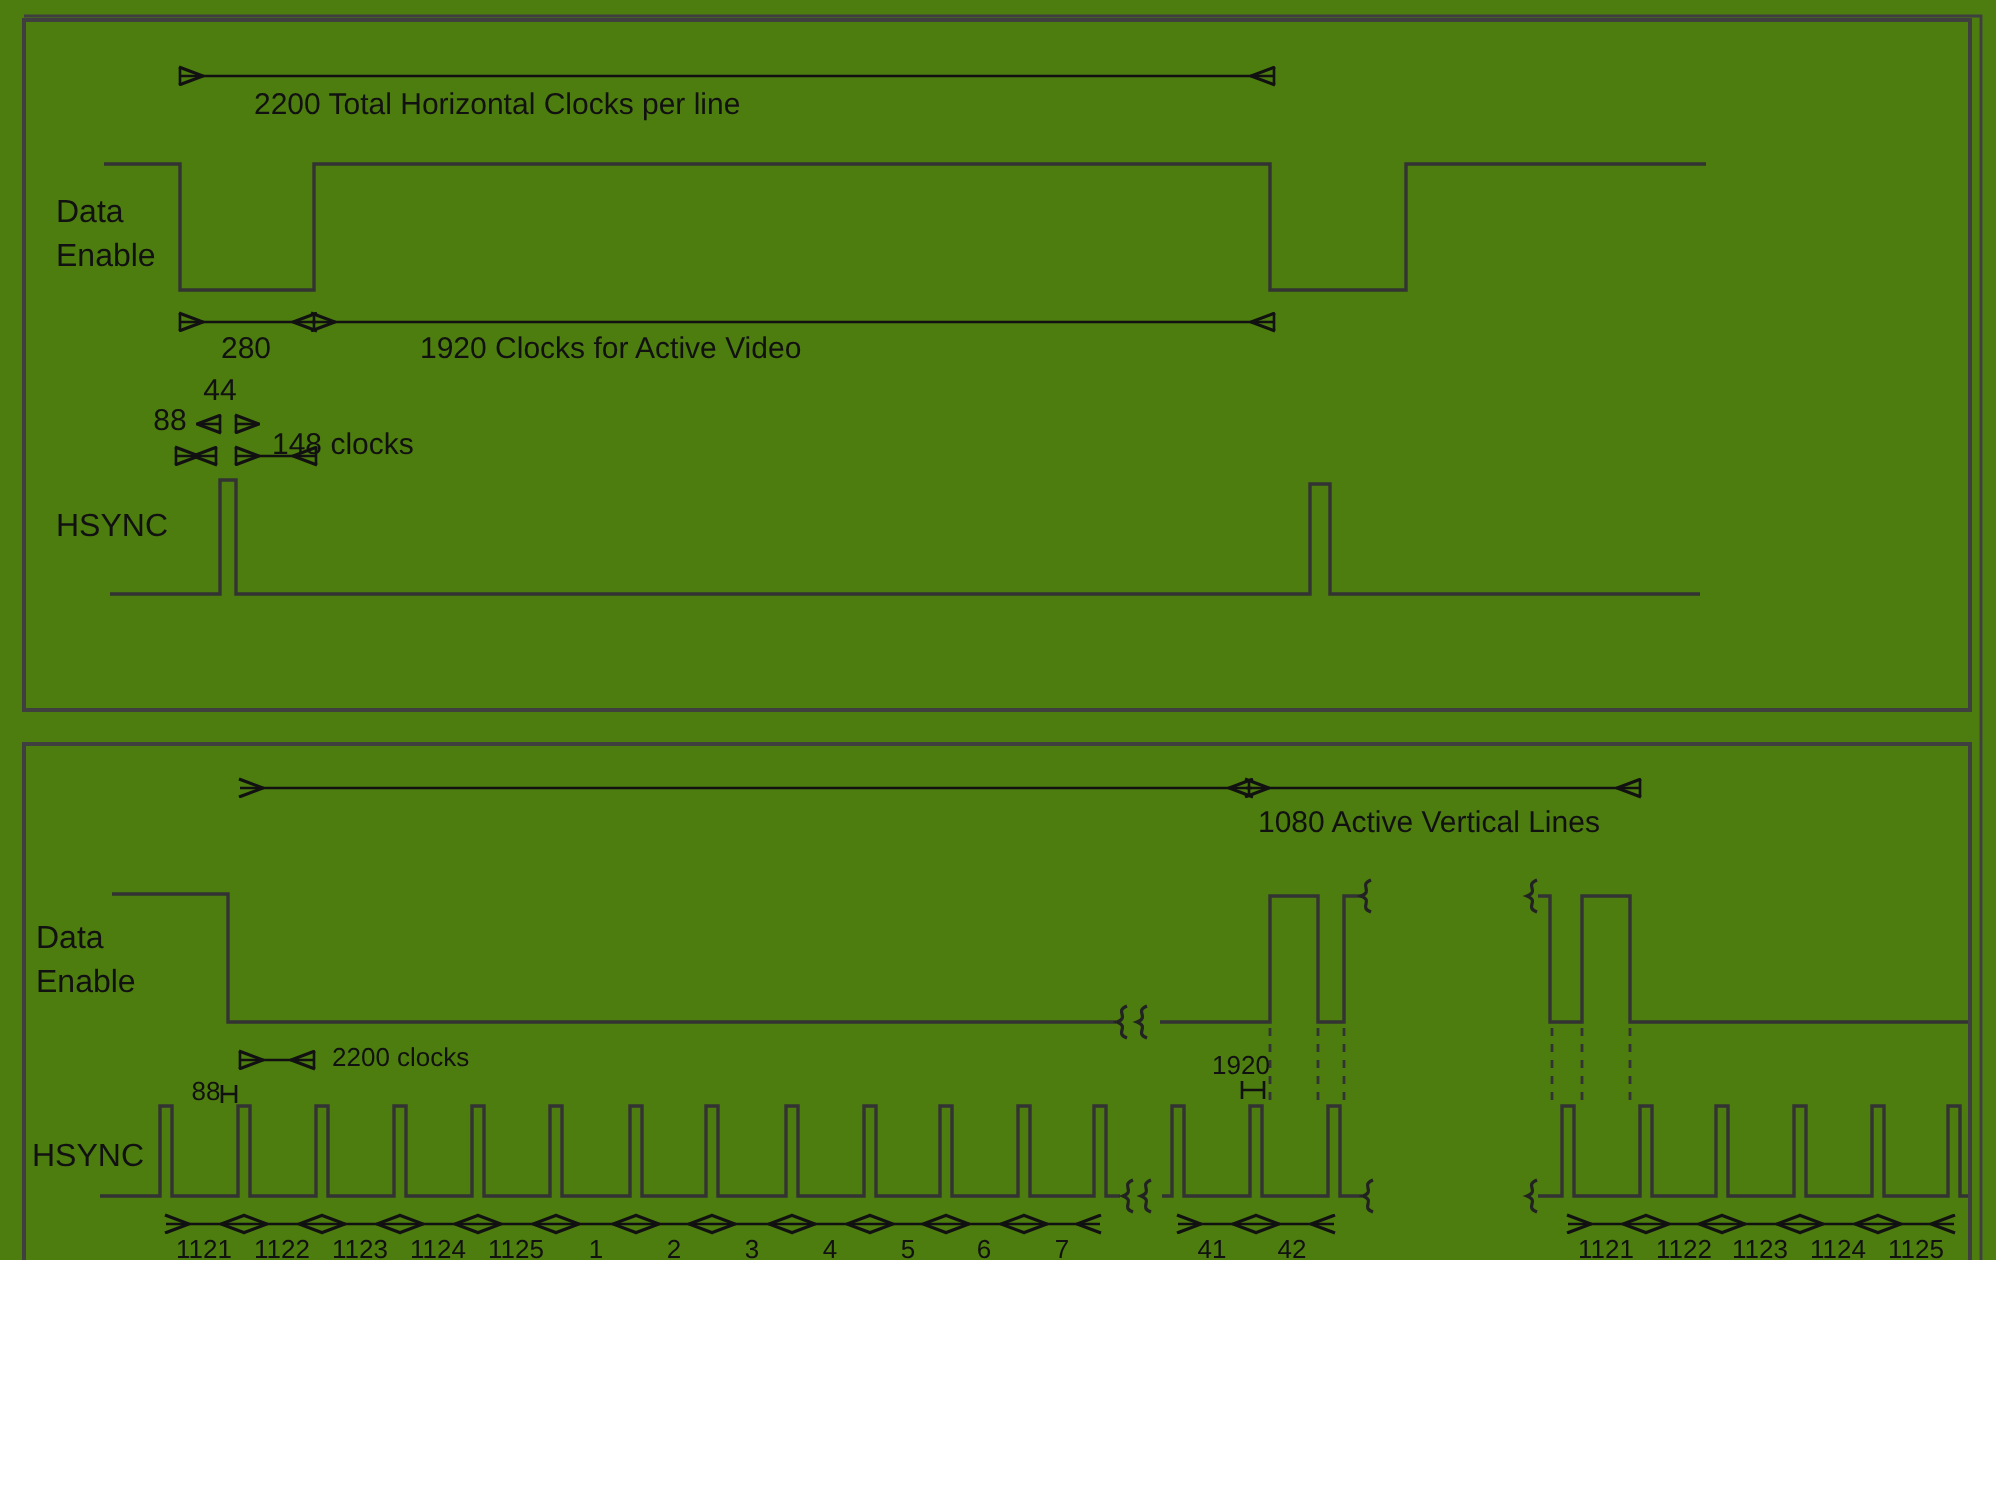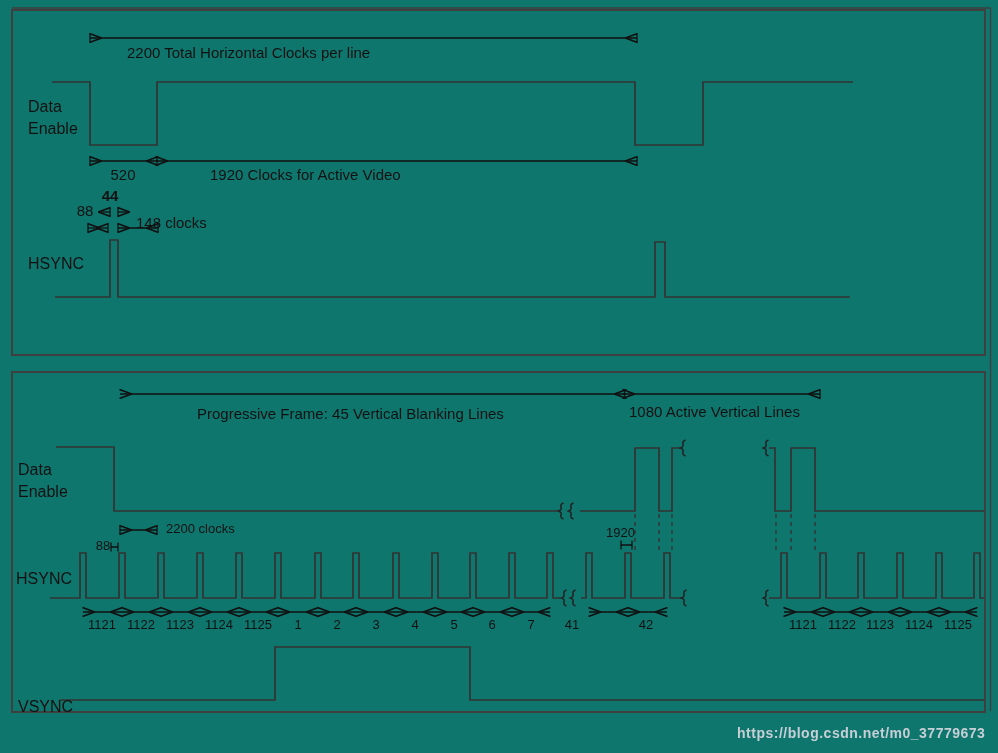--- a/index.html
+++ b/index.html
@@ -1,17 +1,17 @@
 <!DOCTYPE html>
 <html><head>
 <meta charset="utf-8">
 <style>
   html,body{margin:0;padding:0;background:#ffffff;}
   .stage{
-    position:relative;width:998px;height:753px;background:#0f766e;overflow:hidden;
+    position:relative;width:998px;height:630px;background:#4d7c0f;overflow:hidden;
     font-family:"Liberation Sans",sans-serif;color:#111;
   }
   .stage svg{position:absolute;left:0;top:0;}
   .lbl{position:absolute;white-space:nowrap;color:#111;line-height:1.25;}
   .s16{font-size:16px;}
   .s15{font-size:15px;}
   .s13{font-size:13px;}
   .ctr{transform:translateX(-50%);}
   .caption{font-size:12px;font-weight:normal;color:#000;margin-top:24px;}
   .watermark{font-size:14px;color:#c7cfd6;letter-spacing:0.5px;}
@@ -114,28 +114,27 @@
       <use href="#brk" transform="translate(564,598)"></use>
       <use href="#brk" transform="translate(573,598)"></use>
       <use href="#brk" transform="translate(684,598)"></use>
       <use href="#brk" transform="translate(766,598)"></use>
     </g>
   </svg>
 
   <div class="lbl s15" style="left:127px;top:44px;">2200 Total Horizontal Clocks per line</div>
   <div class="lbl s16" style="left:28px;top:97px;">Data</div>
   <div class="lbl s16" style="left:28px;top:119px;">Enable</div>
-  <div class="lbl s15 ctr" style="left:123px;top:166px;">520</div>
+  <div class="lbl s15 ctr" style="left:123px;top:166px;">280</div>
   <div class="lbl s15" style="left:210px;top:166px;">1920 Clocks for Active Video</div>
-  <div class="lbl s15 ctr" style="left:110px;top:187px;font-weight:bold;">44</div>
+  <div class="lbl s15 ctr" style="left:110px;top:187px;">44</div>
   <div class="lbl s15 ctr" style="left:85px;top:202px;">88</div>
   <div class="lbl s15" style="left:136px;top:214px;">148 clocks</div>
   <div class="lbl s16" style="left:28px;top:254px;">HSYNC</div>
 
-  <div class="lbl s15" style="left:197px;top:405px;">Progressive Frame: 45 Vertical Blanking Lines</div>
   <div class="lbl s15" style="left:629px;top:403px;">1080 Active Vertical Lines</div>
   <div class="lbl s16" style="left:18px;top:460px;">Data</div>
   <div class="lbl s16" style="left:18px;top:482px;">Enable</div>
   <div class="lbl s13" style="left:166px;top:521px;text-align:right;">2200 clocks</div>
   <div class="lbl s13 ctr" style="left:103px;top:538px;">88</div>
   <div class="lbl s13" style="left:606px;top:525px;">1920</div>
   <div class="lbl s16" style="left:16px;top:569px;">HSYNC</div>
   <div class="lbl s16" style="left:18px;top:665px;margin-top:32px;">VSYNC</div>
 
   <div class="lbl s13 ctr" style="left:102px;top:617px;">1121</div>
@@ -144,21 +143,21 @@
   <div class="lbl s13 ctr" style="left:219px;top:617px;">1124</div>
   <div class="lbl s13 ctr" style="left:258px;top:617px;">1125</div>
   <div class="lbl s13 ctr" style="left:298px;top:617px;">1</div>
   <div class="lbl s13 ctr" style="left:337px;top:617px;">2</div>
   <div class="lbl s13 ctr" style="left:376px;top:617px;">3</div>
   <div class="lbl s13 ctr" style="left:415px;top:617px;">4</div>
   <div class="lbl s13 ctr" style="left:454px;top:617px;">5</div>
   <div class="lbl s13 ctr" style="left:492px;top:617px;">6</div>
   <div class="lbl s13 ctr" style="left:531px;top:617px;">7</div>
 
-  <div class="lbl s13 ctr" style="left:572px;top:617px;">41</div>
+  <div class="lbl s13 ctr" style="left:606px;top:617px;">41</div>
   <div class="lbl s13 ctr" style="left:646px;top:617px;">42</div>
 
   <div class="lbl s13 ctr" style="left:803px;top:617px;">1121</div>
   <div class="lbl s13 ctr" style="left:842px;top:617px;">1122</div>
   <div class="lbl s13 ctr" style="left:880px;top:617px;">1123</div>
   <div class="lbl s13 ctr" style="left:919px;top:617px;">1124</div>
   <div class="lbl s13 ctr" style="left:958px;top:617px;">1125</div>
 
   <div class="lbl watermark" style="left:737px;top:725px;font-weight:bold;">https://blog.csdn.net/m0_37779673</div>
   <div class="lbl caption ctr" style="left:495px;top:728px;">Figure 14 Timing Parameters for 1920x1080p @ 59.94/60 Hz</div>

